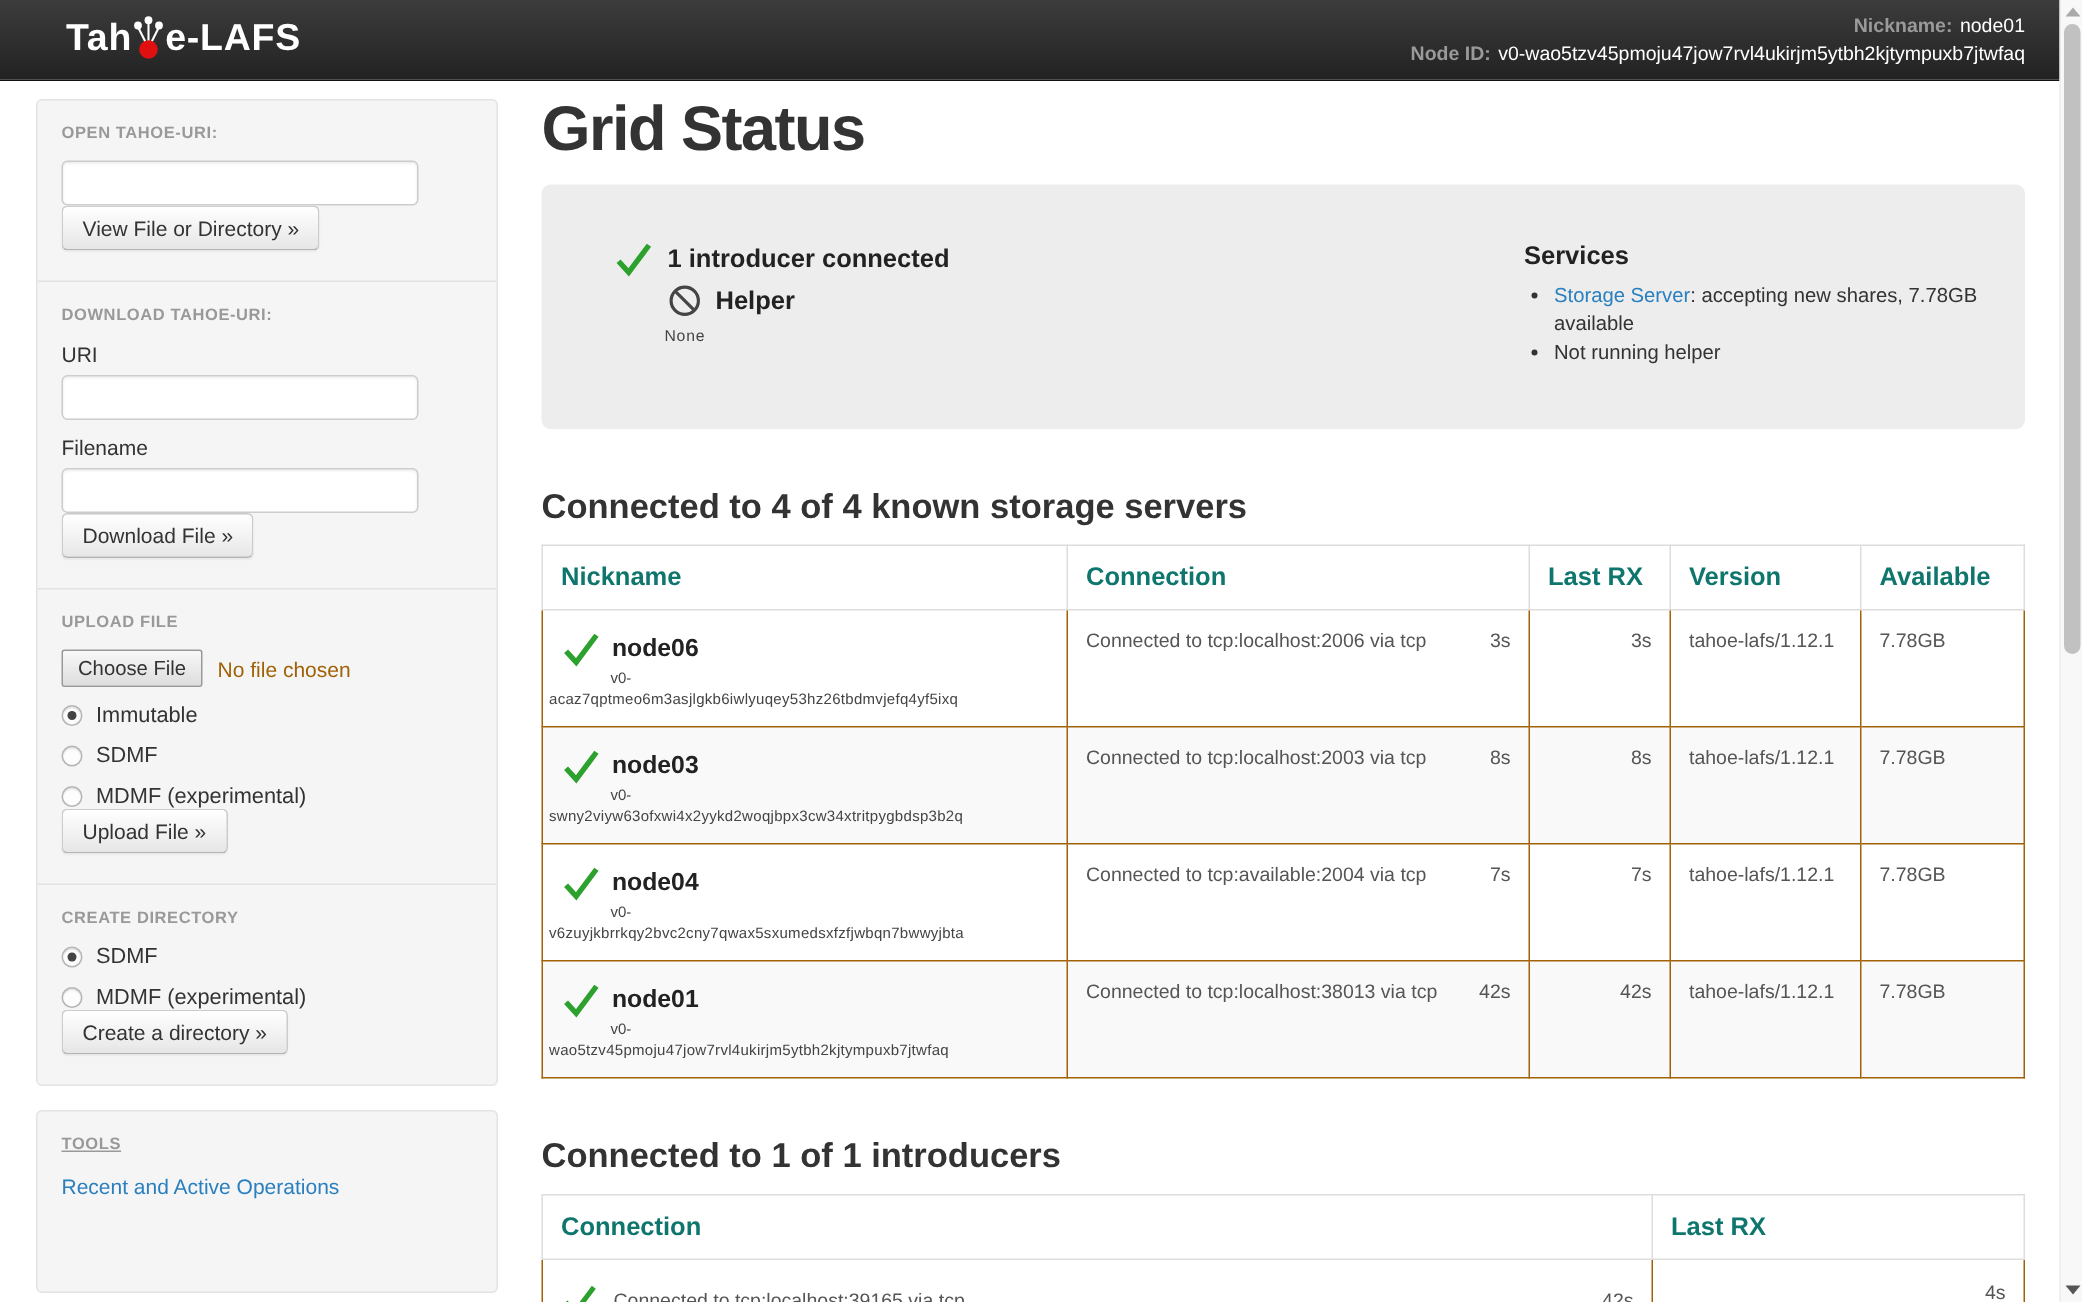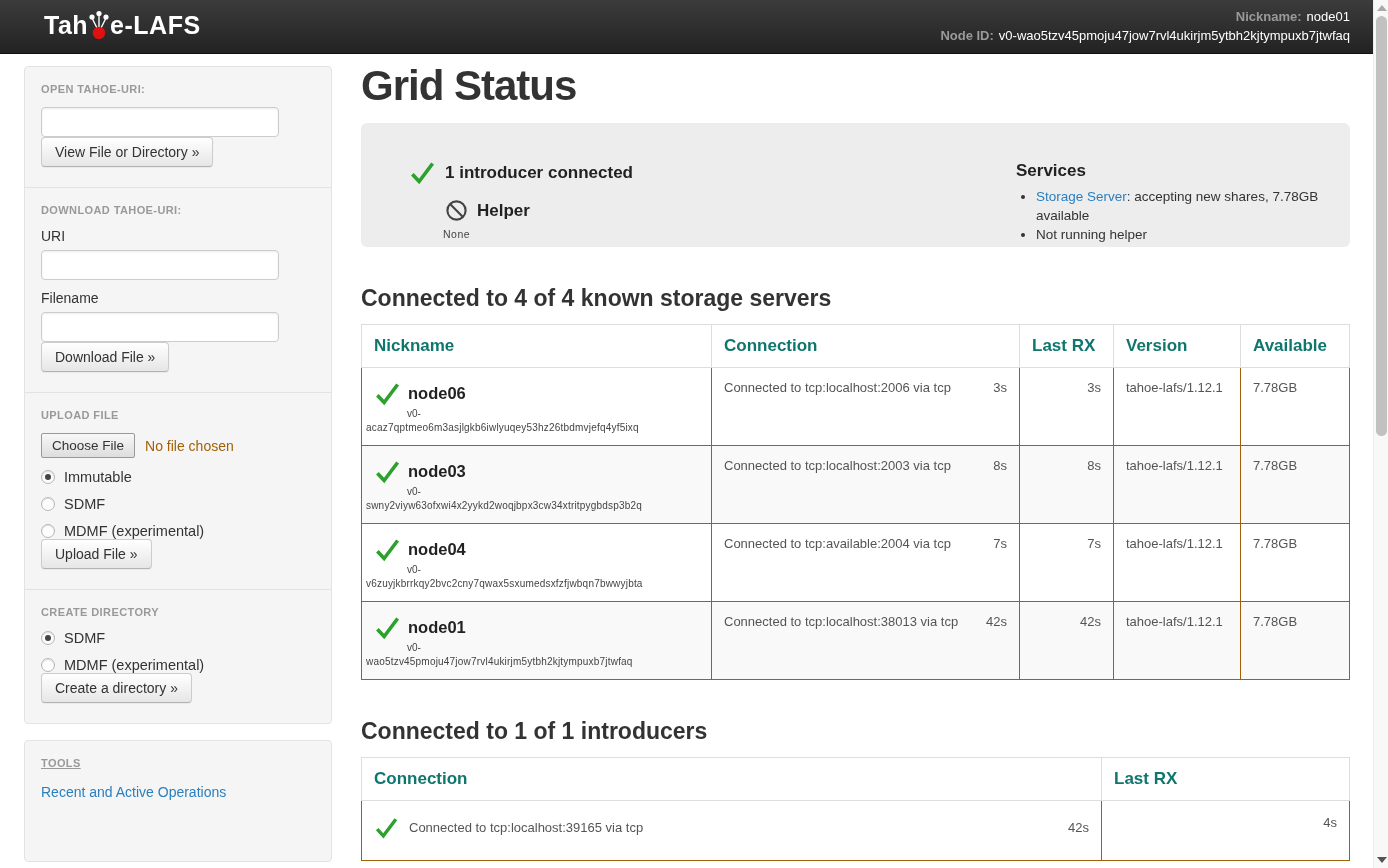--- a/index.html
+++ b/index.html
@@ -40,25 +40,25 @@
            border:1px solid #b5b5b5; box-shadow:inset 0 1px 1px rgba(0,0,0,.12); position:relative; }
   .radio.checked::after { content:""; position:absolute; left:3px; top:3px; width:6px; height:6px;
            border-radius:50%; background:#444; }
   .tools-panel { margin-top:16px; padding:16px 16px 60px 16px; }
   .tools-panel .side-label { margin-bottom:14px;text-decoration:underline; }
   .side-link { font-size:14px; color:#2a7fbf; text-decoration:none; display:inline-block; }
 
   
   .main { position:absolute; left:361px; top:54px; width:989px; }
   h1.page-title { font-size:42px; font-weight:bold; color:#333; margin-top:8px; letter-spacing:-1px; }
-  .well { margin-top:13px; height:124px; background:#ededed; border-radius:6px;
+  .well { margin-top:13px; height:163px; background:#ededed; border-radius:6px;
           padding:36px 30px 0 48px; display:flex; }
   .statuses { flex:1; }
   .status-line { display:flex; align-items:center; gap:9px; font-size:17px; font-weight:bold; color:#222; }
-  .status-line.lvl1 { margin-left:36px; margin-top:13px; }
+  .status-line.lvl1 { margin-left:36px; margin-top:3px; }
   .helper-none { margin-left:34px; margin-top:6px; font-size:10.5px; color:#444; letter-spacing:.5px; }
   .services { width:304px; padding-top:2px; }
   .services h3 { font-size:17px; font-weight:bold; color:#222; margin-bottom:6px; }
   .services ul { margin-left:20px; }
   .services li { font-size:13.5px; color:#333; line-height:19px; }
   .svc-link { color:#2a7fbf; text-decoration:none; }
 
   h3.section-heading { font-size:23px; font-weight:bold; color:#333; margin-top:38px; margin-bottom:12px; }
 
   table { width:100%; border-collapse:collapse; background:#fff; }

